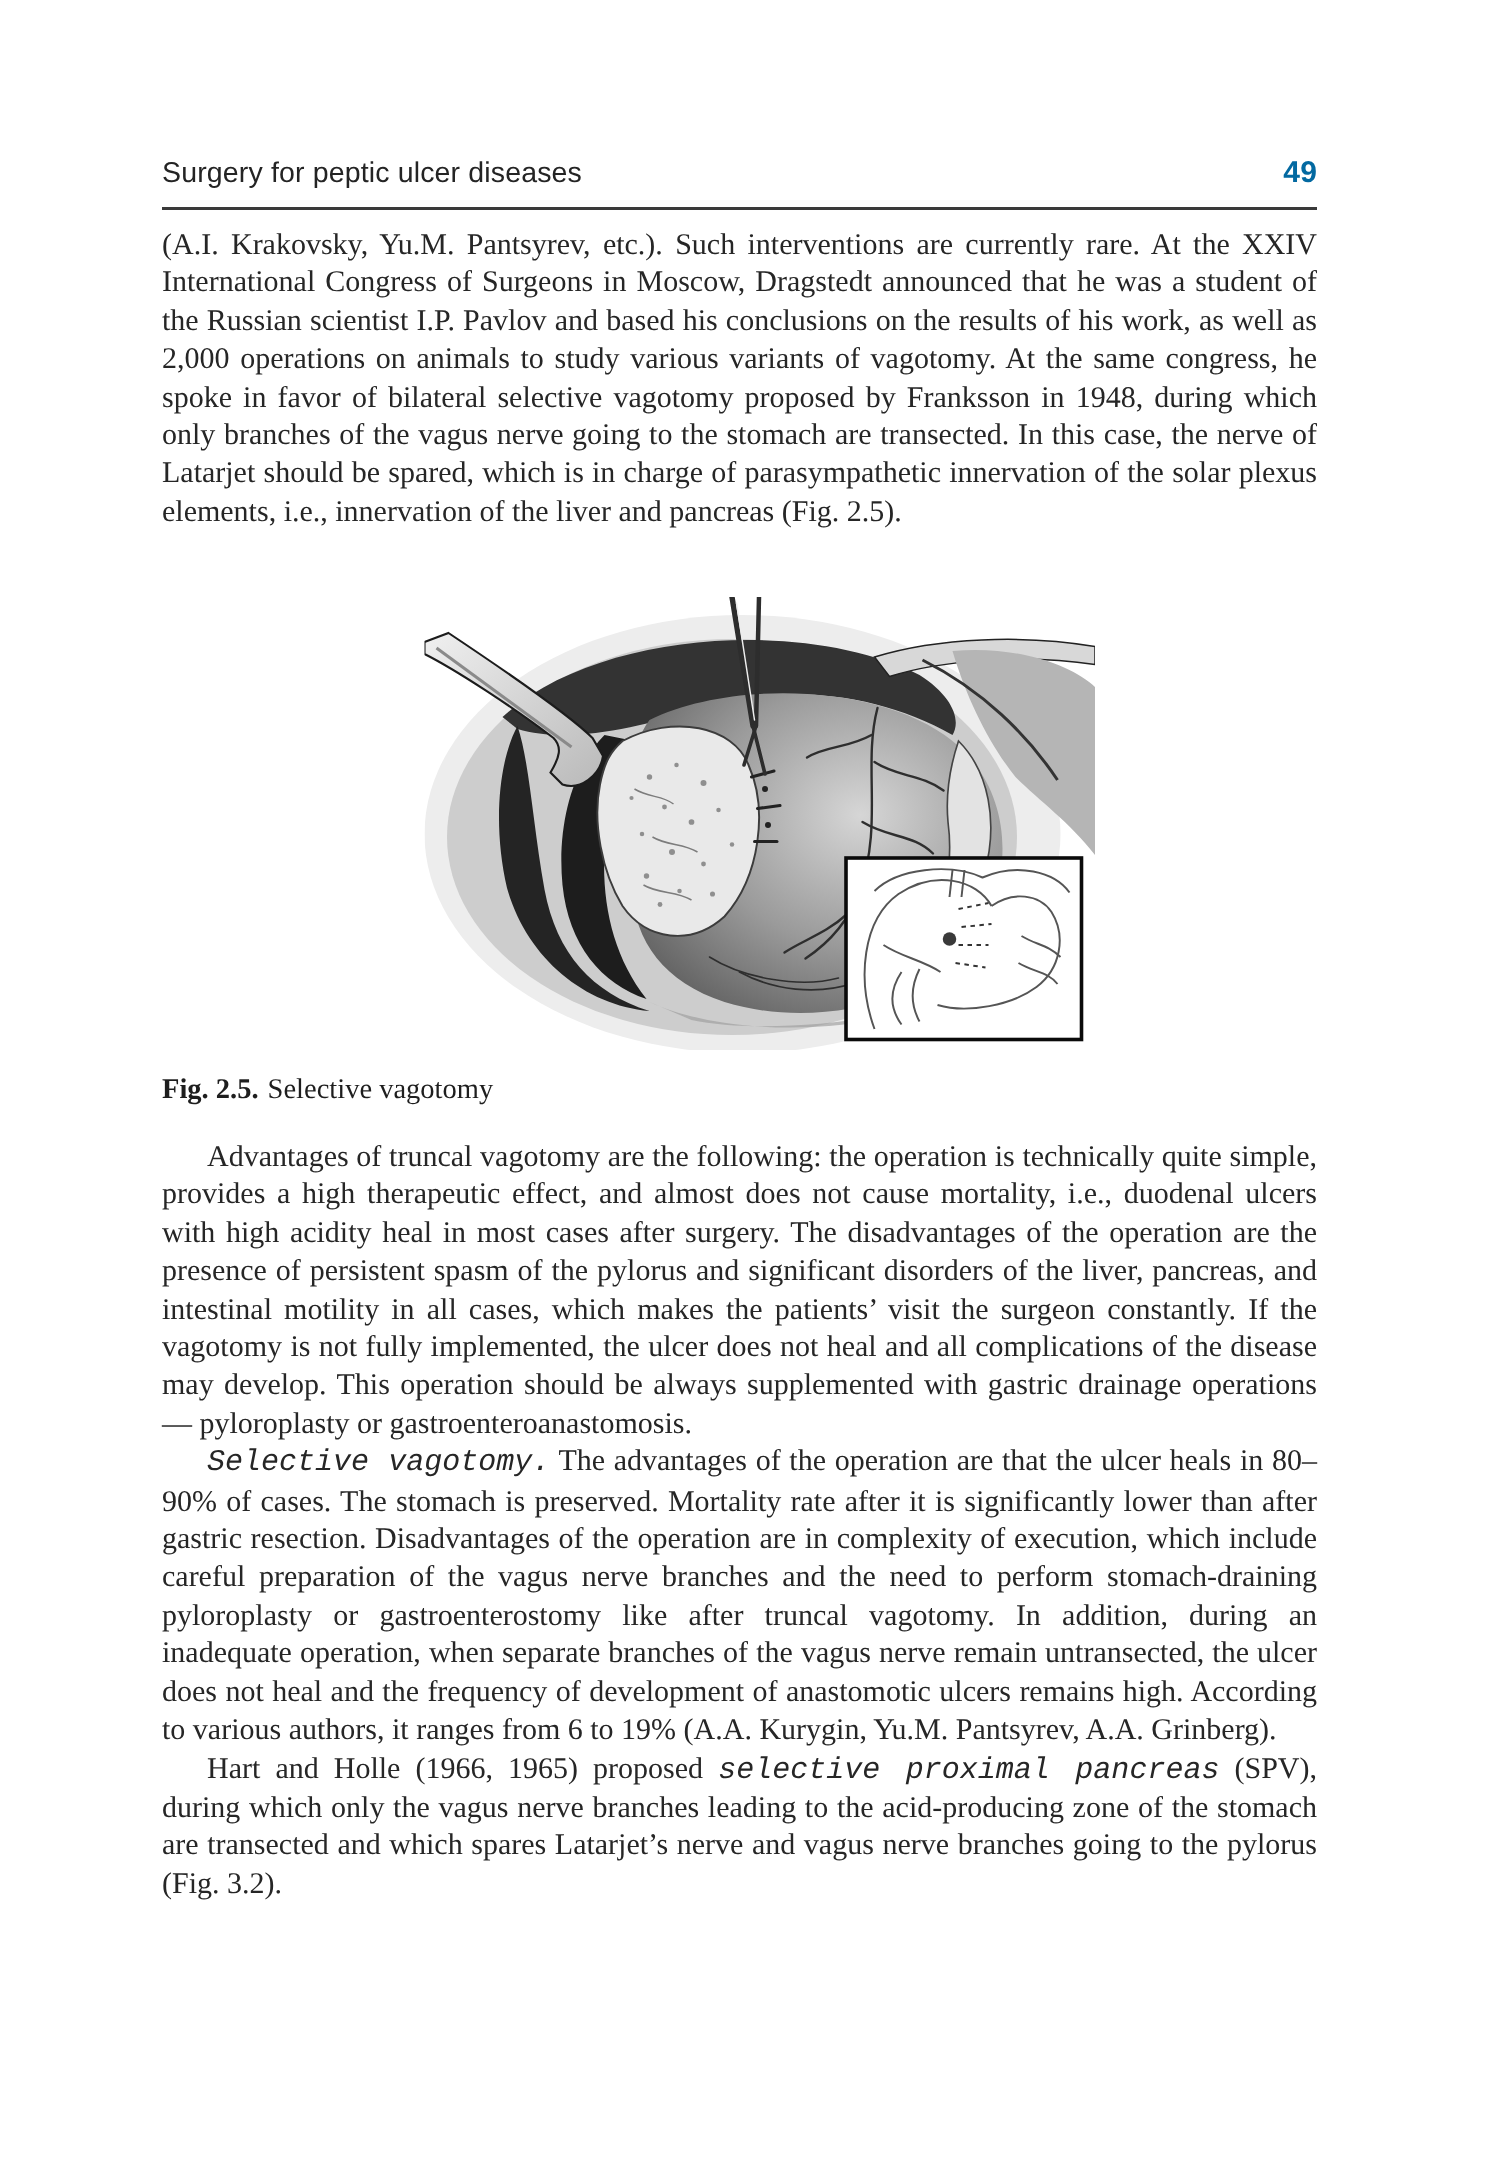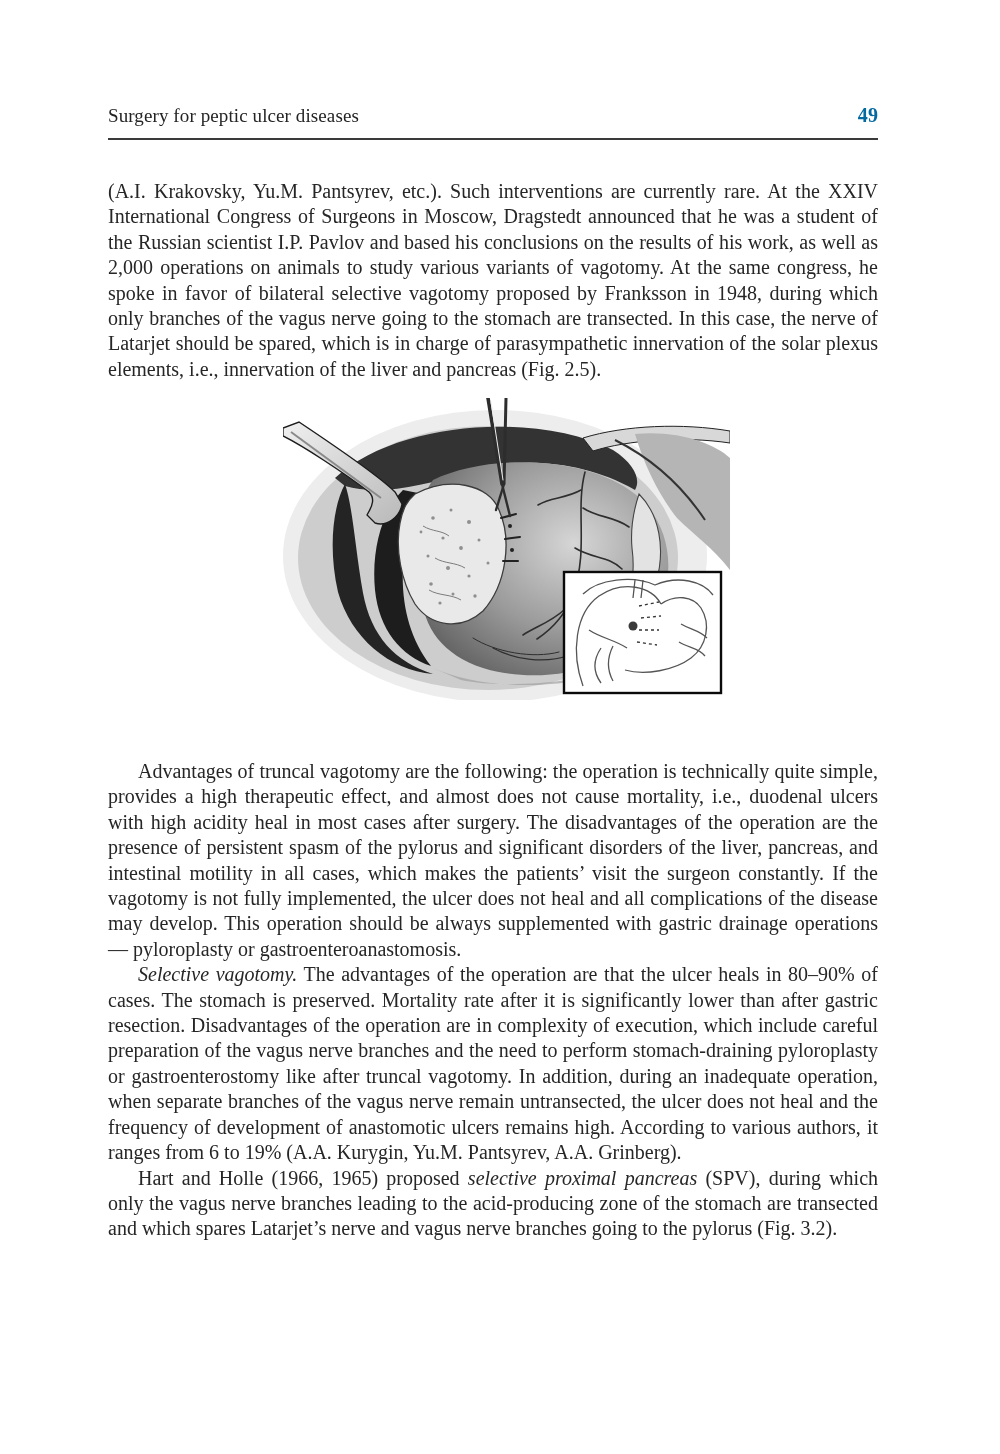--- a/index.html
+++ b/index.html
@@ -3,30 +3,30 @@
 <meta charset="utf-8">
 <style>
   html,body{margin:0;padding:0;background:#ffffff;}
   .page{
     position:relative;width:1000px;height:1454px;background:#ffffff;
     font-family:"Liberation Serif", serif;color:#272727;overflow:hidden;
   }
   .header-row{
     position:absolute;left:108px;top:104px;width:770px;
     display:flex;justify-content:space-between;align-items:baseline;
-    font-family:Liberation Serif, serif;font-size:19px;color:#242424;
+    font-family:Liberation Sans, sans-serif;font-size:19px;color:#242424;
     letter-spacing:.1px;
   }
   .page-num{font-weight:bold;font-size:20px;color:#0369a1;}
   .rule{position:absolute;left:108px;top:138px;width:770px;height:2px;background:#3a3a3a;}
   .bodytext{font-size:20px;line-height:25.4px;text-align:justify;margin:0;color:#262626;}
-  .p1{position:absolute;left:108px;top:151px;width:770px;margin-top:28px;}
+  .p1{position:absolute;left:108px;top:151px;width:770px;}
   .flow{position:absolute;left:108px;top:759px;width:770px;}
   .indent{text-indent:30px;}
-  .ital{font-style:italic;}
+  .ital{font-style:italic;font-family:Liberation Mono, monospace;}
   .figure{position:absolute;left:283px;top:398px;width:447px;height:302px;}
   .caption{position:absolute;left:108px;top:716px;width:770px;font-size:19px;color:#1e1e1e;}
   .caption .cap-label{font-weight:bold;}
   .caption .cap-text{margin-left:6px;}
 </style>
 </head>
 <body>
 
 <div class="page">
 
@@ -140,20 +140,23 @@
           <path d="M356,208 L376,204"></path>
           <path d="M358,220 L378,218"></path>
           <path d="M356,232 L376,232"></path>
           <path d="M354,244 L374,247"></path>
         </g>
         <circle cx="350" cy="228" r="4.5" fill="#3a3a3a"></circle>
       </g>
     </svg>
   </div>
 
+  <div class="caption">
+    <span class="cap-label">Fig. 2.5.</span><span class="cap-text">Selective vagotomy</span>
+  </div>
 
   <div class="flow">
     <p class="bodytext indent">Advantages of truncal vagotomy are the following: the operation is technically quite simple, provides a high therapeutic effect, and almost does not cause mortality, i.e., duodenal ulcers with high acidity heal in most cases after surgery. The disadvantages of the operation are the presence of persistent spasm of the pylorus and significant disorders of the liver, pancreas, and intestinal motility in all cases, which makes the patients’ visit the surgeon constantly. If the vagotomy is not fully implemented, the ulcer does not heal and all complications of the disease may develop. This operation should be always supplemented with gastric drainage operations — pyloroplasty or gastroenteroanastomosis.</p>
     <p class="bodytext indent"><span class="ital">Selective vagotomy.</span><span> The advantages of the operation are that the ulcer heals in 80–90% of cases. The stomach is preserved. Mortality rate after it is significantly lower than after gastric resection. Disadvantages of the operation are in complexity of execution, which include careful preparation of the vagus nerve branches and the need to perform stomach-draining pyloroplasty or gastroenterostomy like after truncal vagotomy. In addition, during an inadequate operation, when separate branches of the vagus nerve remain untransected, the ulcer does not heal and the frequency of development of anastomotic ulcers remains high. According to various authors, it ranges from 6 to 19% (A.A. Kurygin, Yu.M. Pantsyrev, A.A. Grinberg).</span></p>
     <p class="bodytext indent"><span>Hart and Holle (1966, 1965) proposed </span><span class="ital">selective proximal pancreas</span><span> (SPV), during which only the vagus nerve branches leading to the acid-producing zone of the stomach are transected and which spares Latarjet’s nerve and vagus nerve branches going to the pylorus (Fig. 3.2).</span></p>
   </div>
 
 </div>
 
 </body></html>

